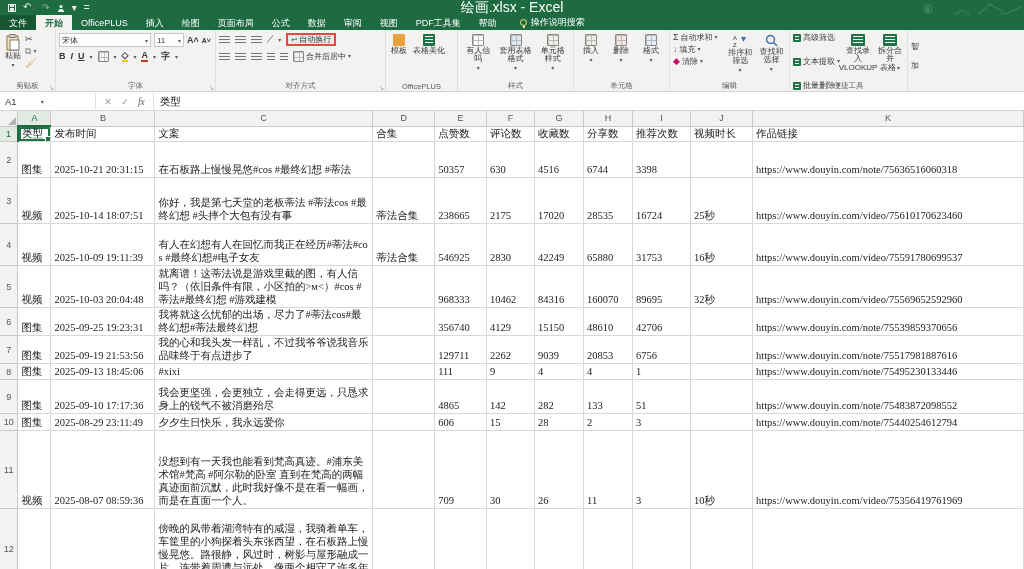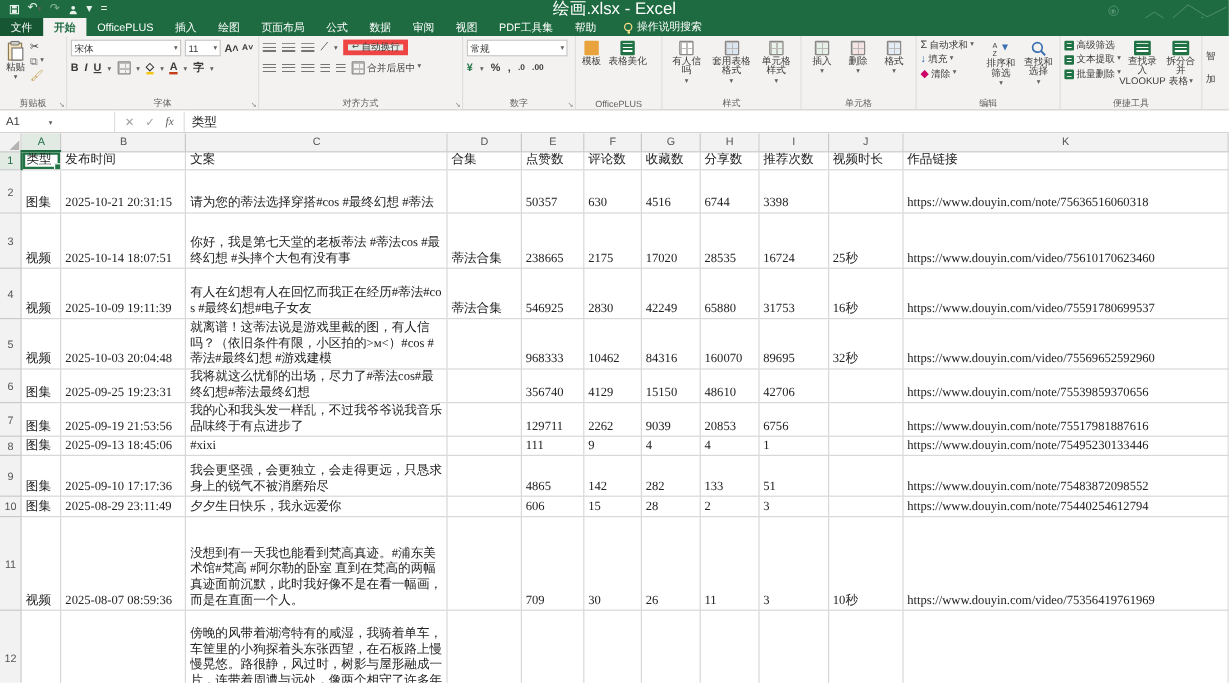--- a/index.html
+++ b/index.html
@@ -49,21 +49,21 @@
   .xlicon:after { content:""; position:absolute; inset:2px;
     background:repeating-linear-gradient(#fff 0 1px, transparent 1px 3px); }
   .gridicon { border:1px solid #8a8886; background:
     repeating-linear-gradient(90deg,#bdbbb9 0 1px,transparent 1px 5px),
     repeating-linear-gradient(#bdbbb9 0 1px,transparent 1px 5px); }
   .lines { width:11px; height:8px; background:repeating-linear-gradient(#767573 0 1px,transparent 1px 3px); }
   .lines.sm { width:8px; }
   .ftool { font-weight:bold; font-size:9px; line-height:9px; }
   .ubar { border-bottom:2px solid #c43e1c; }
   .ybar { border-bottom:2px solid #f2c811; }
-  .wrapbtn { border:4px solid #ef4444; background:#e4ece7; padding:0 3px; height:13px;
+  .wrapbtn { border:2px solid #ef4444; background:#e4ece7; padding:0 3px; height:13px;
     display:flex; align-items:center; gap:2px; }
 
   
   #fbar { position:absolute; left:0; top:93px; width:1024px; height:18px; background:#fff;
     border-bottom:1px solid #d5d2cf; display:flex; align-items:stretch; font-size:9.5px; }
   #namebox { width:96px; border-right:1px solid #e1dfdd; display:flex; align-items:center;
     padding:0 5px; gap:24px; color:#3b3a39; }
   #fbtns { display:flex; align-items:center; gap:9px; padding:0 8px; color:#a19f9d;
     border-right:1px solid #e1dfdd; }
   #fx { font-style:italic; color:#605e5c; font-family:"Liberation Serif",serif; }
@@ -233,38 +233,20 @@
           <span class="sq gridicon" style="width:11px;height:11px"></span>
           <span>合并后居中</span>
             <span class="carr">▾</span>
         </span>
       </div>
     </div>
     <span class="rg-label">对齐方式</span>
     <span class="launcher">↘</span>
   </div>
 
-  <div class="rg" style="width:94px">
-    <div class="col" style="width:100%">
-      <div class="ibox" style="width:84px;justify-content:space-between">
-        <span>常规</span>
-          <span class="carr">▾</span>
-      </div>
-      <div class="row" style="gap:6px;padding-top:3px">
-        <span class="ftool" style="color:#217346">¥</span>
-          <span class="carr">▾</span>
-        <span class="ftool">%</span>
-        <span class="ftool">,</span>
-        <span class="ftool" style="font-size:7px">.0</span>
-        <span class="ftool" style="font-size:7px">.00</span>
-      </div>
-    </div>
-    <span class="rg-label">数字</span>
-    <span class="launcher">↘</span>
-  </div>
 
   <div class="rg" style="width:72px">
     <div class="bigbtn">
       <span class="sq" style="background:#e8a33d"></span>
       <span>模板</span>
     </div>
     <div class="bigbtn">
       <span class="sq xlicon"></span>
       <span>表格美化</span>
     </div>
@@ -341,21 +323,21 @@
           <circle cx="5.5" cy="5.5" r="4" fill="none" stroke="#3a6fb0" stroke-width="1.4"></circle>
           <line x1="8.5" y1="8.5" x2="12" y2="12" stroke="#3a6fb0" stroke-width="1.6"></line>
         </svg>
       <span>查找和选择</span>
         <span class="carr">▾</span>
     </div>
     <span class="rg-label">编辑</span>
   </div>
 
   <div class="rg" style="width:118px">
-    <div class="col" style="width:48px;gap:3px">
+    <div class="col" style="width:48px;gap:15px">
       <span class="mini">
           <span class="sq xlicon" style="width:8px;height:8px"></span>
           <span>高级筛选</span>
         </span>
       <span class="mini">
           <span class="sq xlicon" style="width:8px;height:8px"></span>
           <span>文本提取</span>
           <span class="carr">▾</span>
         </span>
       <span class="mini">
@@ -445,21 +427,21 @@
           <td class="dashL">收藏数</td>
           <td>分享数</td>
           <td>推荐次数</td>
           <td>视频时长</td>
           <td>作品链接</td>
         </tr>
         <tr style="height: 36px;">
           <th>2</th>
           <td>图集</td>
           <td>2025-10-21 20:31:15</td>
-          <td class="wrapcell">请为您的蒂法选择穿搭#cos #最终幻想 #蒂法</td>
+          <td class="wrapcell">在石板路上慢慢晃悠#cos #最终幻想 #蒂法</td>
           <td></td>
           <td>50357</td>
           <td>630</td>
           <td class="dashL">4516</td>
           <td>6744</td>
           <td>3398</td>
           <td></td>
           <td>https://www.douyin.com/note/75636516060318</td>
         </tr>
         <tr style="height: 46px;">

